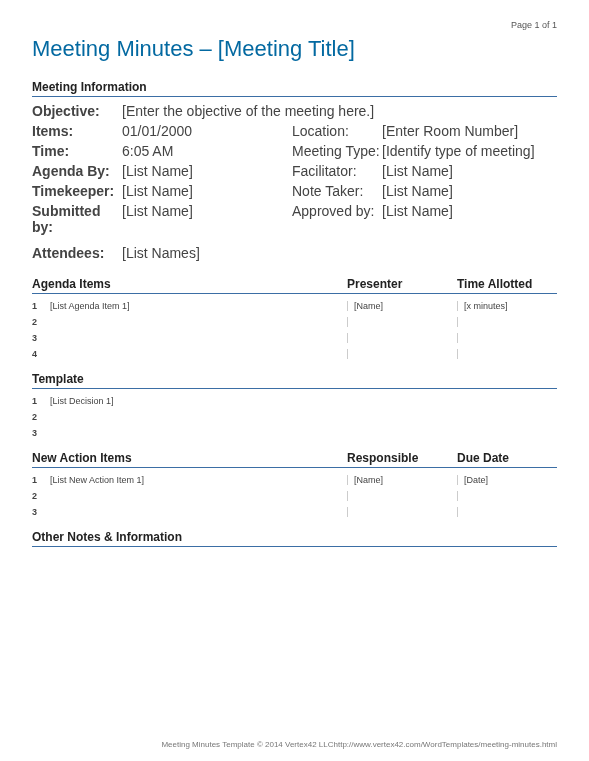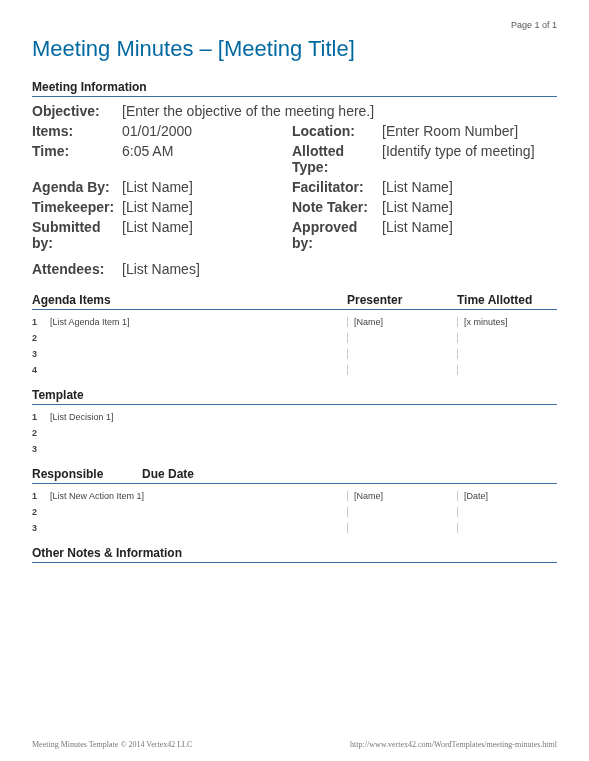--- a/index.html
+++ b/index.html
@@ -35,47 +35,47 @@
   }
   .section-head {
     font-size: 12px;
     font-weight: bold;
     color: #222;
     border-bottom: 1px solid #3b6ea5;
     padding-bottom: 2px;
     margin-top: 8px;
     margin-bottom: 4px;
     display: flex;
+    justify-content: center;
   }
   .section-head .col-main { flex: 1; }
   .section-head .col2 { width: 110px; }
   .section-head .col3 { width: 100px; }
   .info-row { display: flex; padding: 2px 0; font-size: 14px; color: #444; }
   .info-row .label1 { width: 90px; font-weight: bold; }
   .info-row .value1 { width: 170px; }
-  .info-row .label2 { width: 90px; font-weight: bold; }
+  .info-row .label2 { width: 90px; font-weight: normal; }
   .info-row .value2 { flex: 1; }
   .table-row {
     display: flex;
     font-size: 9px;
     padding: 3px 0;
     color: #444;
   }
   .table-row .num { width: 18px; font-weight: bold; }
   .table-row .desc { flex: 1; }
   .table-row .c2 { width: 110px; border-left: 1px solid #ccc; padding-left: 6px; margin-left: -6px; }
   .table-row .c3 { width: 100px; border-left: 1px solid #ccc; padding-left: 6px; }
   .footer {
     margin-top: auto;
     display: flex;
-    justify-content: space-between;
+    justify-content: flex-end;
     font-size: 8px;
     color: #777;
     padding-top: 6px;
-    font-family: Liberation Serif, serif;
   }
 </style>
 </head>
 <body>
 
 <div class="page">
 
   <div class="page-num">Page 1 of 1</div>
 
   <div class="title">Meeting Minutes – [Meeting Title]</div>
@@ -90,21 +90,21 @@
     </div>
     <div class="info-row">
       <span class="label1">Items:</span>
       <span class="value1">01/01/2000</span>
       <span class="label2">Location:</span>
       <span class="value2">[Enter Room Number]</span>
     </div>
     <div class="info-row">
       <span class="label1">Time:</span>
       <span class="value1">6:05 AM</span>
-      <span class="label2">Allotted Type:</span>
+      <span class="label2">Meeting Type:</span>
       <span class="value2">[Identify type of meeting]</span>
     </div>
     <div class="info-row">
       <span class="label1">Agenda By:</span>
       <span class="value1">[List Name]</span>
       <span class="label2">Facilitator:</span>
       <span class="value2">[List Name]</span>
     </div>
     <div class="info-row">
       <span class="label1">Timekeeper:</span>
@@ -168,20 +168,21 @@
       <span class="num">2</span>
       <span class="desc"></span>
     </div>
     <div class="table-row">
       <span class="num">3</span>
       <span class="desc"></span>
     </div>
   </div>
 
   <div class="section-head" style="margin-top:10px">
+    <span class="col-main">New Action Items</span>
     <span class="col2">Responsible</span>
     <span class="col3">Due Date</span>
   </div>
   <div>
     <div class="table-row">
       <span class="num">1</span>
       <span class="desc">[List New Action Item 1]</span>
       <span class="c2">[Name]</span>
       <span class="c3">[Date]</span>
     </div>

